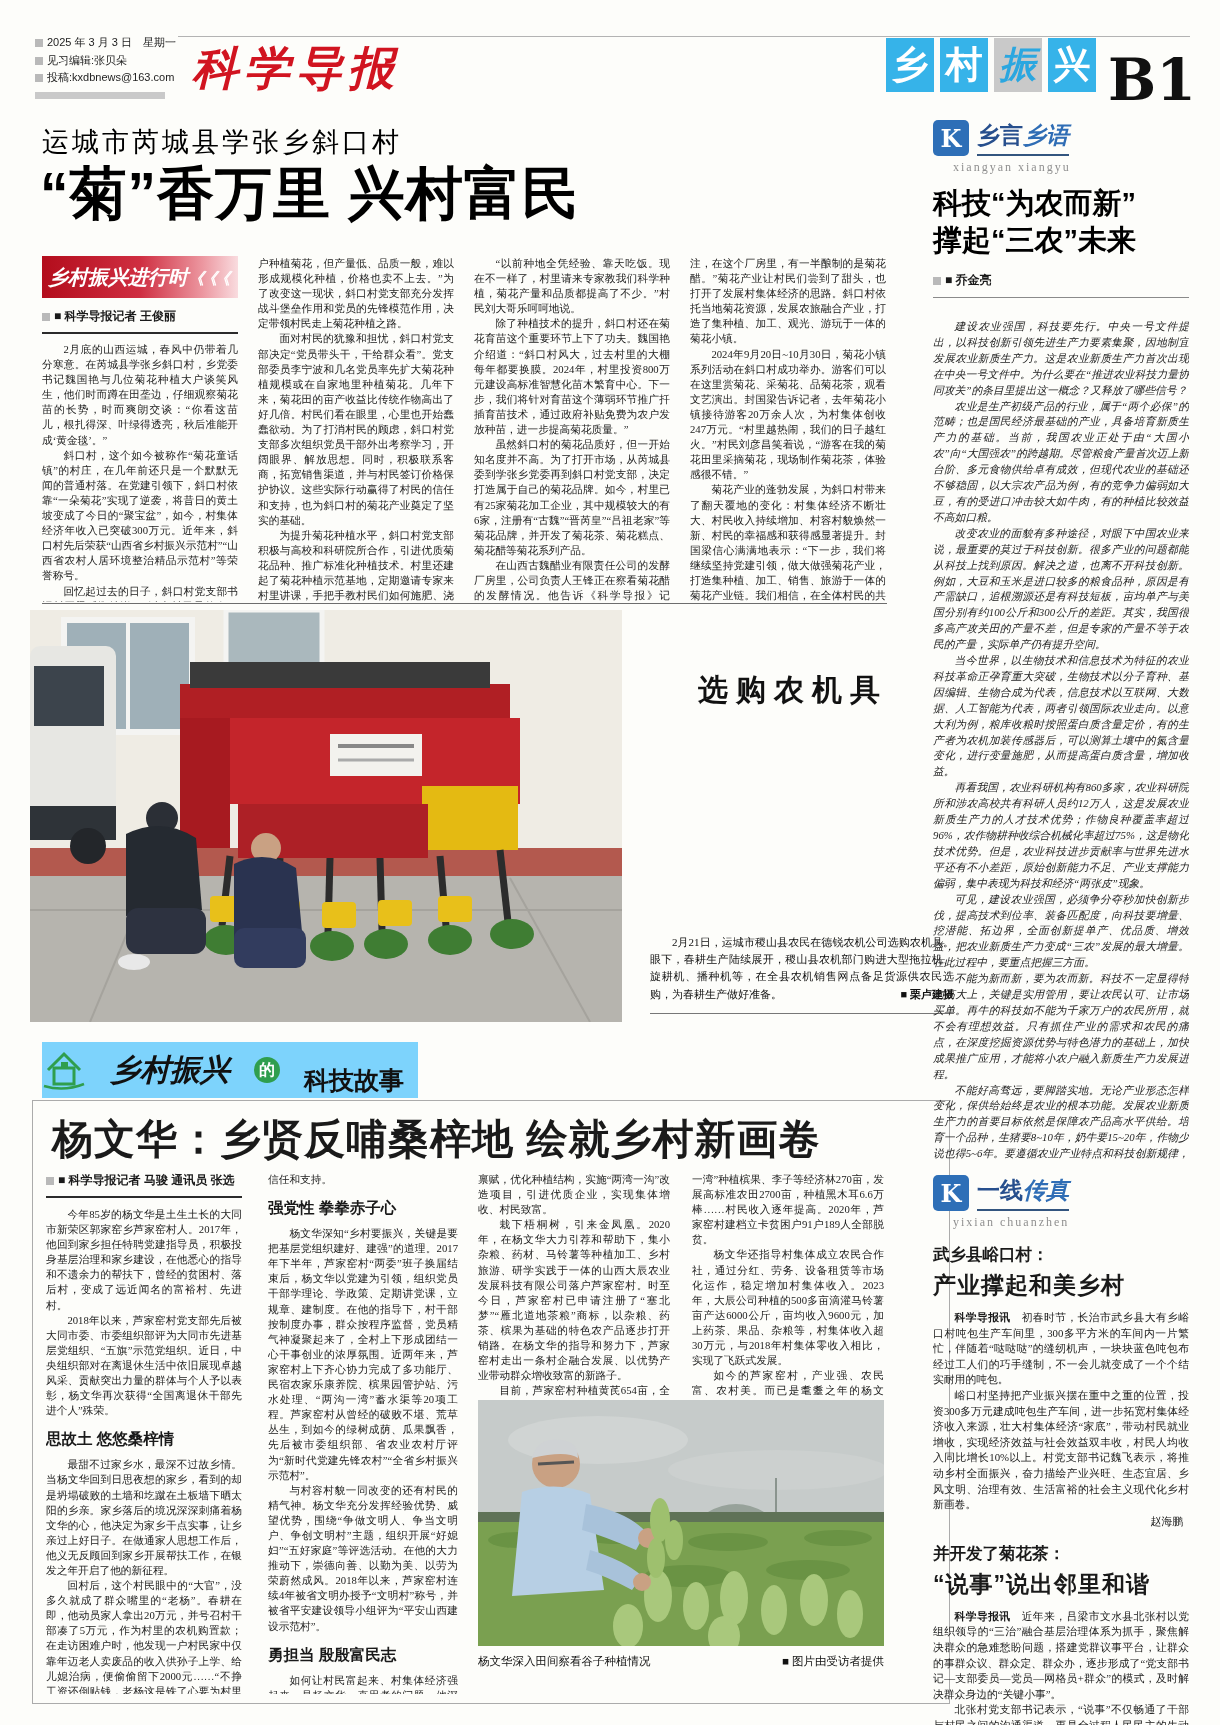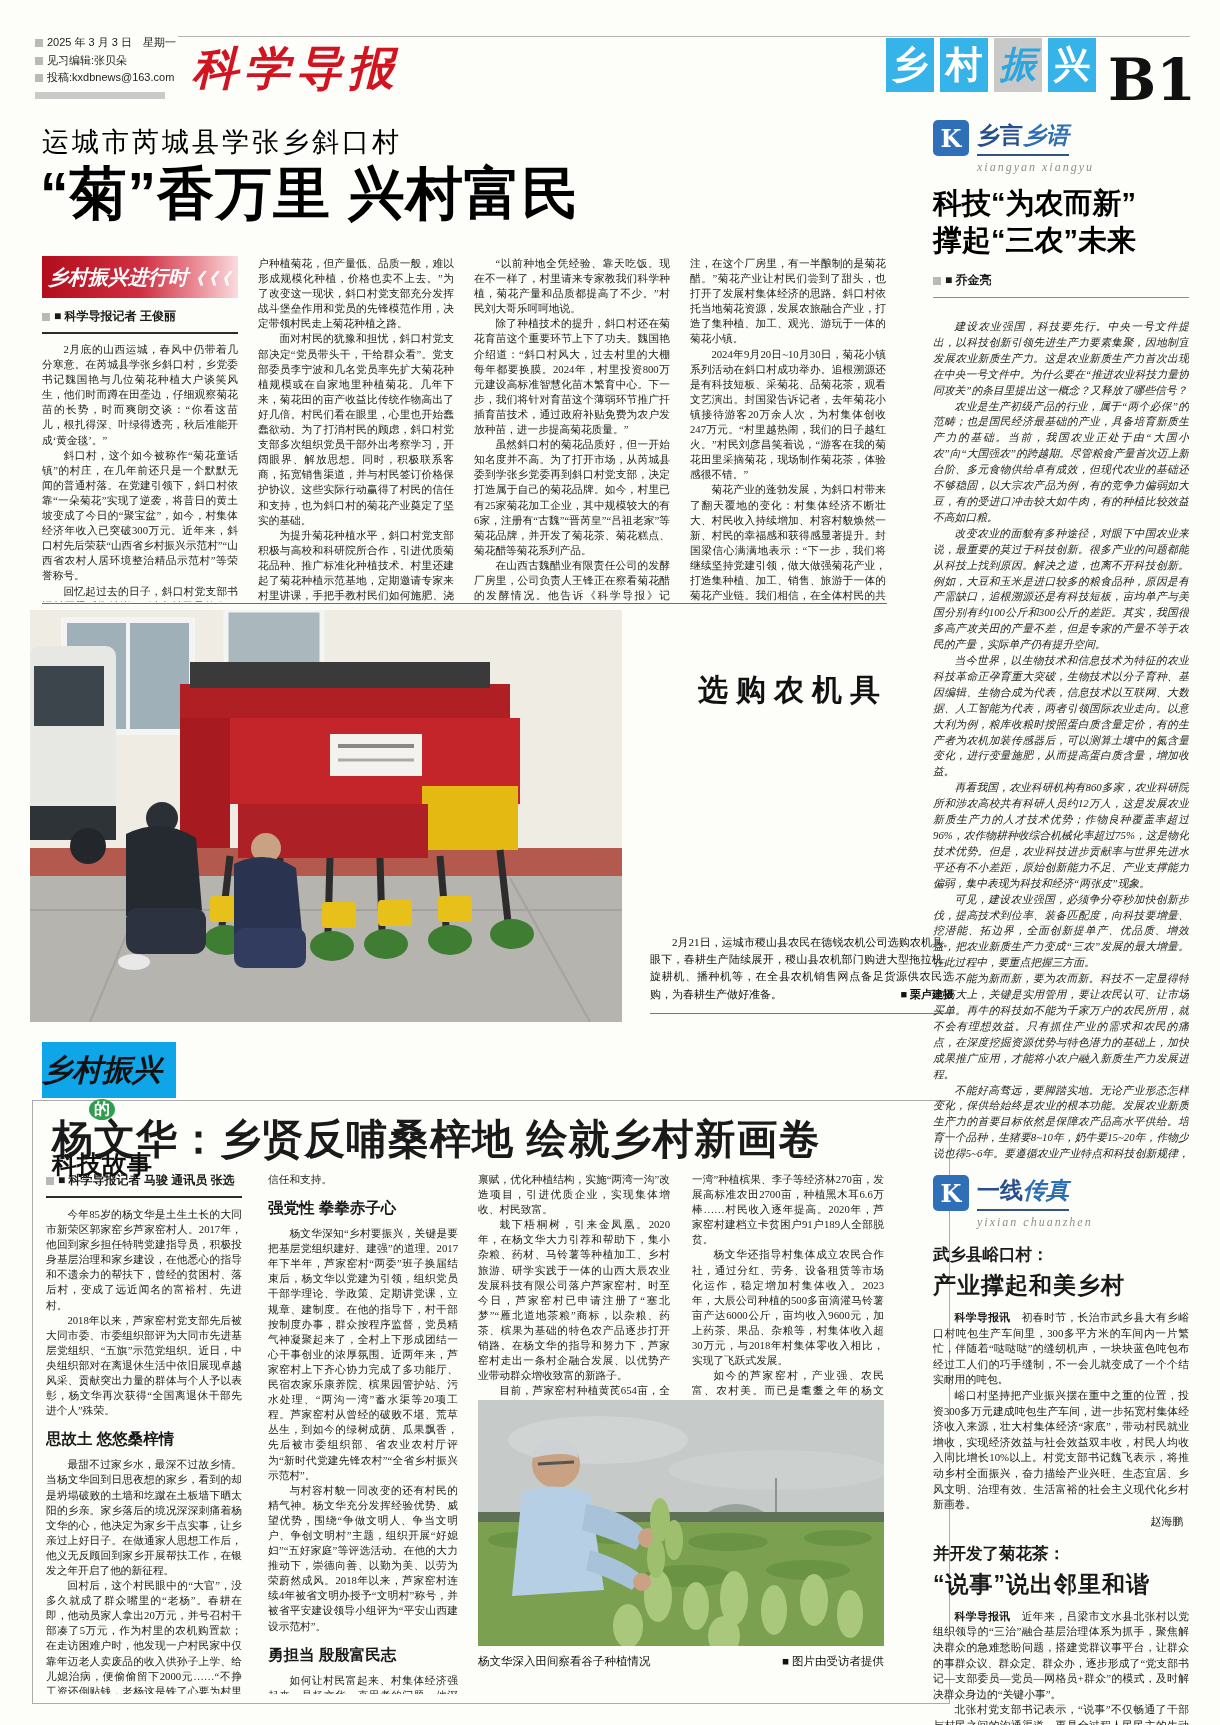--- a/index.html
+++ b/index.html
@@ -41,22 +41,22 @@
   .photo1{left:30px;top:610px;width:592px;height:412px;}
   .photo1 svg{display:block;}
   .photo1-label{left:698px;top:670px;font-family:"Liberation Sans","DejaVu Sans",sans-serif;
                 font-weight:bold;font-size:30px;letter-spacing:8px;color:#111;}
   .cap1{left:650px;top:934px;width:304px;font-size:11px;line-height:17.2px;text-align:justify;color:#111;}
   .cap1 .lead-indent{display:inline-block;width:2em;}
   .cap1 .credit{font-weight:bold;white-space:nowrap;float:right;}
   .cap1-rule{left:650px;top:1013px;width:304px;height:1px;background:#777;}
   
   .box2{left:32px;top:1100px;width:916px;height:602px;border:1px solid #ababab;}
-  .badge2{left:42px;top:1042px;height:56px;display:flex;align-items:center;gap:8px;background:#0ea5e9;
-          padding-right:14px;z-index:3;flex-direction:column;}
+  .badge2{left:42px;top:1042px;height:56px;display:flex;align-items:center;gap:24px;background:#7dd3fc;
+          padding-right:14px;z-index:3;}
   .badge2 .script{font-family:"DejaVu Serif",serif;font-style:italic;font-weight:bold;font-size:30px;color:#111;}
   .badge2 .de{width:26px;height:26px;border-radius:50%;background:#2f9e4e;color:#fff;display:flex;
               align-items:center;justify-content:center;font-size:16px;font-weight:bold;}
   .badge2 .rest{font-family:"Liberation Sans","DejaVu Sans",sans-serif;font-weight:bold;font-size:25px;color:#111;margin-top:20px;}
   .headline2{left:52px;top:1112px;width:880px;font-family:"Liberation Sans","DejaVu Sans",sans-serif;
              font-weight:bold;font-size:41px;letter-spacing:1px;white-space:nowrap;z-index:3;}
   .b-col{top:1172px;height:522px;overflow:hidden;}
   .b1{left:46px;width:196px;} .b2{left:268px;width:190px;}
   .b3{left:478px;width:192px;height:224px;} .b4{left:692px;width:192px;height:224px;}
   .b-byline{font-family:"Liberation Sans","DejaVu Sans",sans-serif;font-weight:bold;font-size:12px;
@@ -65,21 +65,21 @@
            margin:11px 0 7px;text-indent:0;}
   .photo2{left:478px;top:1400px;width:406px;height:246px;}
   .cap2{left:478px;top:1654px;width:406px;font-size:11.5px;color:#111;display:flex;justify-content:space-between;}
   
   .sidebar{left:933px;top:120px;width:256px;}
   .sb-head{display:flex;align-items:flex-end;gap:8px;}
   .k-box{width:36px;height:36px;background:#2e6fb7;border-radius:5px;color:#fff;display:flex;align-items:center;
          justify-content:center;font-family:"DejaVu Serif",serif;font-weight:bold;font-size:24px;}
   .sb-title{font-size:23px;font-weight:bold;color:#274f8d;border-bottom:2px solid #33557f;padding-bottom:3px;}
   .sb-title .scr{font-family:"DejaVu Serif",serif;font-style:italic;color:#2f6db5;}
-  .pinyin{font-style:italic;font-size:12px;color:#8f8f8f;letter-spacing:2px;margin:4px 0 10px 44px;}
+  .pinyin{font-size:12px;color:#8f8f8f;letter-spacing:2px;margin:4px 0 10px 20px;}
   .sb-headline{font-family:"Liberation Sans","DejaVu Sans",sans-serif;font-weight:bold;
                font-size:29px;line-height:37px;color:#000;}
   .sb-byline{margin-top:13px;font-family:"Liberation Sans","DejaVu Sans",sans-serif;font-weight:bold;
              font-size:12px;border-bottom:1px solid #8a8a8a;padding-bottom:8px;}
   .sb-body{margin-top:21px;height:844px;overflow:hidden;}
   .sb-body p{font-style:italic;font-size:10.8px;line-height:15.9px;text-align:justify;text-indent:2em;
              margin:0;color:#222;}
   .sb-b{margin-top:12px;}
   .story .kick{font-family:"Liberation Sans","DejaVu Sans",sans-serif;font-weight:bold;font-size:16.5px;
                margin-top:14px;}
@@ -132,21 +132,21 @@
     <p>为提升菊花种植水平，斜口村党支部积极与高校和科研院所合作，引进优质菊花品种、推广标准化种植技术。村里还建起了菊花种植示范基地，定期邀请专家来村里讲课，手把手教村民们如何施肥、浇水、防治病虫害。</p>
   </div>
   <div class="abs m-col c3 bodytext">
     <p>“以前种地全凭经验、靠天吃饭。现在不一样了，村里请来专家教我们科学种植，菊花产量和品质都提高了不少。”村民刘大哥乐呵呵地说。</p>
     <p>除了种植技术的提升，斜口村还在菊花育苗这个重要环节上下了功夫。魏国艳介绍道：“斜口村风大，过去村里的大棚每年都要换膜。2024年，村里投资800万元建设高标准智慧化苗木繁育中心。下一步，我们将针对育苗这个薄弱环节推广扦插育苗技术，通过政府补贴免费为农户发放种苗，进一步提高菊花质量。”</p>
     <p>虽然斜口村的菊花品质好，但一开始知名度并不高。为了打开市场，从芮城县委到学张乡党委再到斜口村党支部，决定打造属于自己的菊花品牌。如今，村里已有25家菊花加工企业，其中规模较大的有6家，注册有“古魏”“晋芮皇”“吕祖老家”等菊花品牌，并开发了菊花茶、菊花糕点、菊花醋等菊花系列产品。</p>
     <p>在山西古魏醋业有限责任公司的发酵厂房里，公司负责人王锋正在察看菊花醋的发酵情况。他告诉《科学导报》记者：“随着菊花产业的发展，菊花醋也得到了消费者的关</p>
   </div>
   <div class="abs m-col c4 bodytext">
     <p class="cont">注，在这个厂房里，有一半酿制的是菊花醋。”菊花产业让村民们尝到了甜头，也打开了发展村集体经济的思路。斜口村依托当地菊花资源，发展农旅融合产业，打造了集种植、加工、观光、游玩于一体的菊花小镇。</p>
-    <p>2024年9月20日~10月30日，菊花小镇系列活动在斜口村成功举办。追根溯源还是有科技短板、采菊花、品菊花茶，观看文艺演出。封国梁告诉记者，去年菊花小镇接待游客20万余人次，为村集体创收247万元。“村里越热闹，我们的日子越红火。”村民刘彦昌笑着说，“游客在我的菊花田里采摘菊花，现场制作菊花茶，体验感很不错。”</p>
+    <p>2024年9月20日~10月30日，菊花小镇系列活动在斜口村成功举办。游客们可以在这里赏菊花、采菊花、品菊花茶，观看文艺演出。封国梁告诉记者，去年菊花小镇接待游客20万余人次，为村集体创收247万元。“村里越热闹，我们的日子越红火。”村民刘彦昌笑着说，“游客在我的菊花田里采摘菊花，现场制作菊花茶，体验感很不错。”</p>
     <p>菊花产业的蓬勃发展，为斜口村带来了翻天覆地的变化：村集体经济不断壮大、村民收入持续增加、村容村貌焕然一新、村民的幸福感和获得感显著提升。封国梁信心满满地表示：“下一步，我们将继续坚持党建引领，做大做强菊花产业，打造集种植、加工、销售、旅游于一体的菊花产业链。我们相信，在全体村民的共同努力下，斜口村的菊花将飘香万里，村民的日子也将越过越红火。”</p>
   </div>
   <div class="abs main-rule"></div>
 
   <div class="abs photo1">
     <svg width="592" height="412" viewBox="0 0 592 412" xmlns="http://www.w3.org/2000/svg">
       <rect width="592" height="412" fill="#ecebe4"></rect>
       <rect x="0" y="0" width="592" height="252" fill="#efece4"></rect>
       <rect x="34" y="10" width="128" height="112" fill="#9fb0b8" stroke="#f4f4f2" stroke-width="6"></rect>
       <line x1="98" y1="10" x2="98" y2="122" stroke="#f4f4f2" stroke-width="4"></line>

